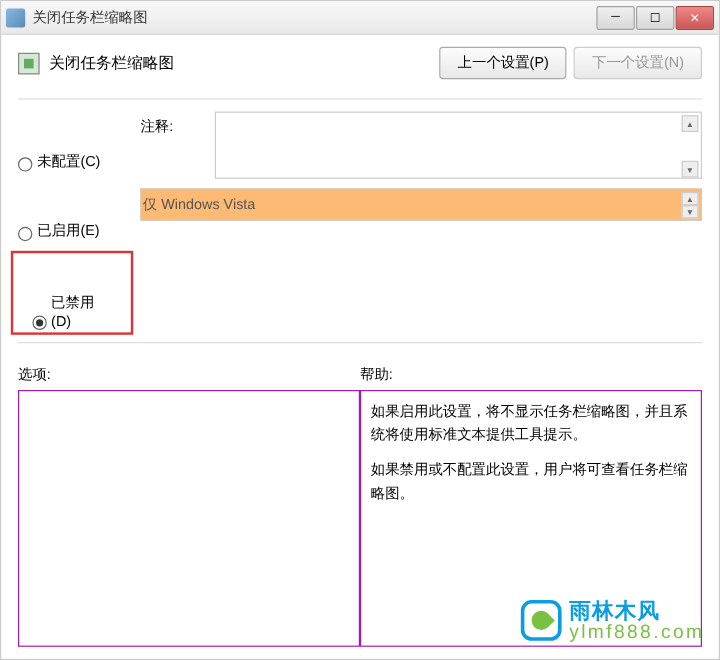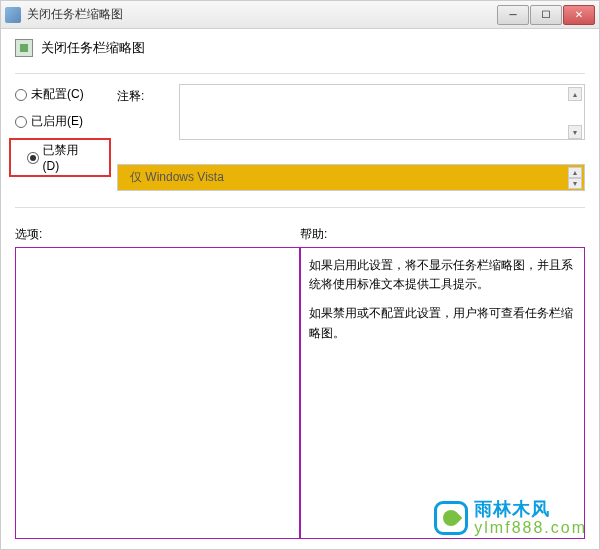--- a/index.html
+++ b/index.html
@@ -94,22 +94,23 @@
     }
     .radio-col {
       width: 90px;
       display: flex;
       flex-direction: column;
       gap: 10px;
       padding-top: 2px;
     }
     .radio-item {
       display: flex;
-      align-items: center;
+      align-items: flex-end;
       gap: 4px;
+      margin-top: 31px;
     }
     .radio-item .dot {
       width: 12px; height: 12px;
       border: 1px solid #666;
       border-radius: 50%;
       display: inline-flex;
       align-items: center;
       justify-content: center;
     }
     .radio-item .dot.selected::after {
@@ -133,25 +134,24 @@
     .comment-box {
       flex: 1;
       height: 56px;
       border: 1px solid #ccc;
       background: #fff;
       position: relative;
     }
     .platform-box {
       flex: 1;
       border: 1px solid #ccc;
-      background: #eab308;
-      padding: 4px 12px;
+      background: #fdba74;
+      padding: 4px 1px;
       color: #555;
       position: relative;
-      margin-top: 16px;
     }
     .updown {
       position: absolute;
       right: 2px;
       width: 14px;
       display: flex;
       flex-direction: column;
     }
     .updown.comment { top: 2px; height: 52px; justify-content: space-between; }
     .updown.platform { top: 2px; bottom: 2px; justify-content: space-between; }
@@ -185,21 +185,20 @@
       font-size: 12px;
       line-height: 1.6;
       overflow: hidden;
     }
     .help-text p { margin-bottom: 10px; }
     .watermark {
       position: absolute;
       right: 12px;
       bottom: 12px;
       display: flex;
-      align-items: center;
       gap: 6px;
     }
     .wm-logo {
       width: 34px; height: 34px;
       border: 3px solid #0a9de0;
       border-radius: 9px;
       background: #fff;
       display: flex;
       align-items: center;
       justify-content: center;
@@ -235,20 +234,24 @@
     <div class="win-btn">☐</div>
     <div class="win-btn close">✕</div>
   </div>
 </div>
 
 <div class="content">
 
   <div class="header-row">
     <div class="header-icon"></div>
     <div class="header-title">关闭任务栏缩略图</div>
+    <div class="nav-buttons">
+      <button class="nav-btn">上一个设置(P)</button>
+      <button class="nav-btn disabled">下一个设置(N)</button>
+    </div>
   </div>
 
   <div class="hr"></div>
 
   <div class="config-area">
     <div class="radio-col">
       <label class="radio-item">
         <span class="dot"></span>
         <span>未配置(C)</span>
       </label>

